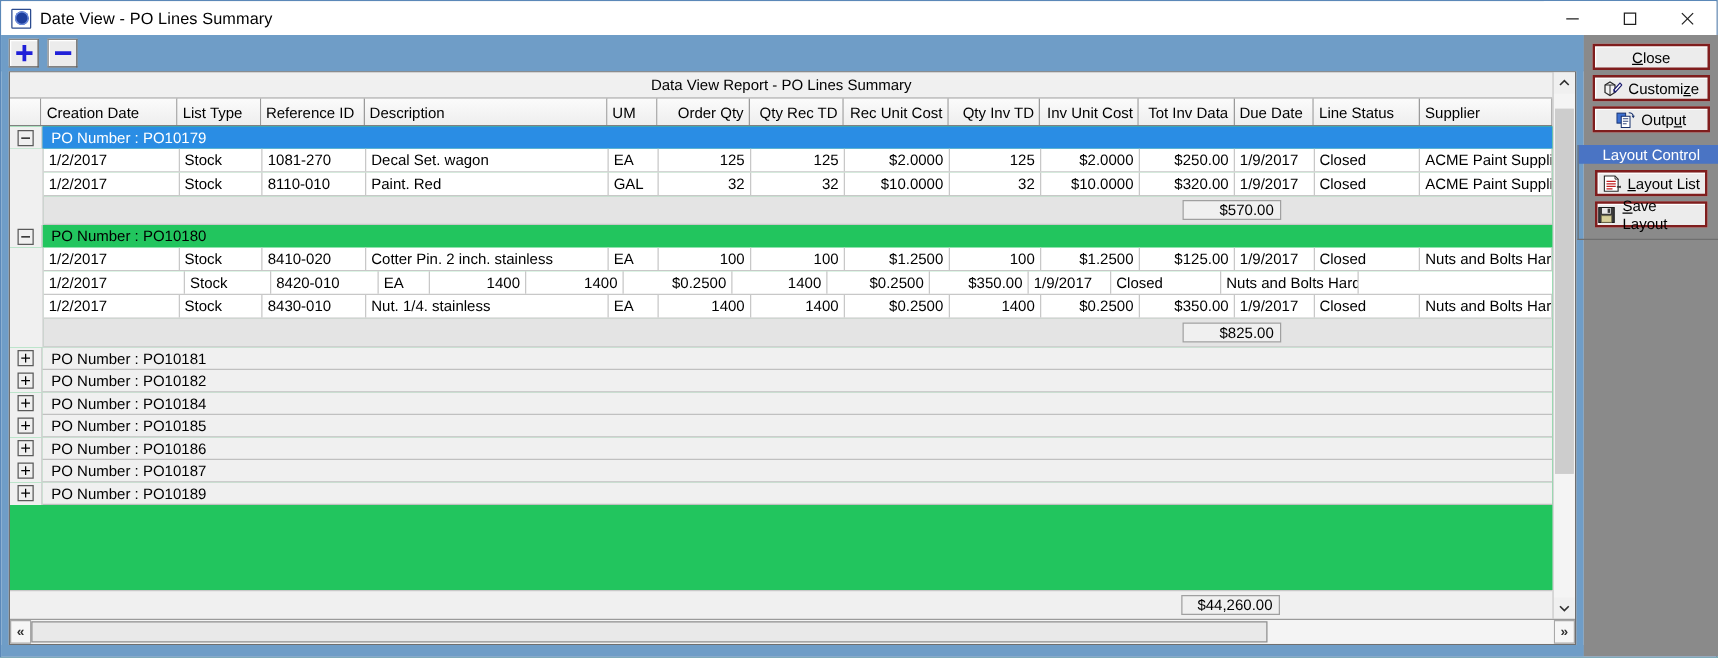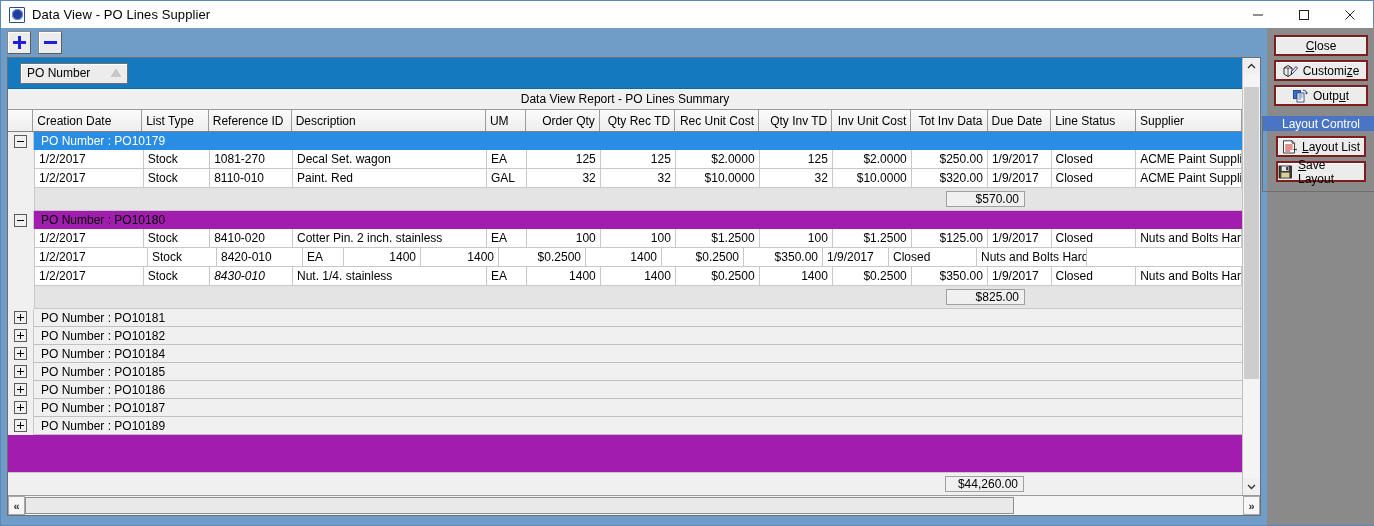--- a/index.html
+++ b/index.html
@@ -92,21 +92,21 @@
     border-bottom:1px solid #808080;
   }
   .hdr .hc{
     background:linear-gradient(#fbfbfb,#eeeeee);
     border-right:1px solid #9b9b9b;
     display:flex;align-items:center;font-size:12px;
     padding:0 4px;box-sizing:border-box;white-space:nowrap;overflow:hidden;
   }
   .hdr .hc.num{justify-content:flex-end;}
   
-  .rows{flex:1;overflow:hidden;background:#a21caf;position:relative;}
+  .rows{flex:1;overflow:hidden;background:#22c55e;position:relative;}
   .grp-band{display:flex;align-items:stretch;}
   .indent{
     width:26px;min-width:26px;background:#f0f0f0;
     border-right:1px solid #c8c8c8;display:flex;align-items:flex-start;
     justify-content:center;padding-top:3px;box-sizing:border-box;
   }
   .exp-box{
     width:13px;height:13px;background:#f0f0f0;border:1px solid #5a5a5a;
     box-sizing:border-box;position:relative;
   }
@@ -199,21 +199,21 @@
 </style>
 </head>
 <body>
 
 <div class="window">
 
   <div class="titlebar">
     <div class="title-icon">
       <div class="glyph"></div>
     </div>
-    <div class="title-text">Data View - PO Lines Supplier</div>
+    <div class="title-text">Date View - PO Lines Summary</div>
     <div class="win-buttons">
       <div class="win-btn">
         <svg width="12" height="12" viewBox="0 0 12 12">
             <line x1="1" y1="6" x2="11" y2="6" stroke="#202020" stroke-width="1"></line>
           </svg>
       </div>
       <div class="win-btn">
         <svg width="12" height="12" viewBox="0 0 12 12">
             <rect x="1.5" y="1.5" width="9" height="9" fill="none" stroke="#202020" stroke-width="1"></rect>
           </svg>
@@ -238,26 +238,20 @@
         </div>
         <div class="tbtn">
           <span class="minus-h"></span>
         </div>
       </div>
 
       <div class="grid-outer">
         <div class="grid-main">
           <div class="grid-col">
 
-            <div class="groupby">
-              <div class="group-chip">
-                <span class="chip-label">PO Number</span>
-                <span class="sort-asc"></span>
-              </div>
-            </div>
 
             <div class="report-title">Data View Report - PO Lines Summary</div>
 
             <div class="hdr" id="header-row">
                 <div class="hc" style="width: 26px;"></div>
                 <div class="hc" style="width: 113px;">Creation Date</div>
                 <div class="hc" style="width: 69px;">List Type</div>
                 <div class="hc" style="width: 86px;">Reference ID</div>
                 <div class="hc" style="width: 202px;">Description</div>
                 <div class="hc" style="width: 41px;">UM</div>
@@ -356,21 +350,21 @@
                       <div class="dc num" style="width: 76px;">1400</div>
                       <div class="dc num" style="width: 82px;">$0.2500</div>
                       <div class="dc num" style="width: 79px;">$350.00</div>
                       <div class="dc" style="width: 66px;">1/9/2017</div>
                       <div class="dc" style="width: 88px;">Closed</div>
                       <div class="dc" style="width: 110px;">Nuts and Bolts Hardwa</div>
                     </div>
                     <div class="drow">
                       <div class="dc" style="width: 113px;">1/2/2017</div>
                       <div class="dc" style="width: 69px;">Stock</div>
-                      <div class="dc" style="width: 86px; font-style: italic;">8430-010</div>
+                      <div class="dc" style="width: 86px;">8430-010</div>
                       <div class="dc" style="width: 202px;">Nut. 1/4. stainless</div>
                       <div class="dc" style="width: 41px;">EA</div>
                       <div class="dc num" style="width: 77px;">1400</div>
                       <div class="dc num" style="width: 78px;">1400</div>
                       <div class="dc num" style="width: 87px;">$0.2500</div>
                       <div class="dc num" style="width: 76px;">1400</div>
                       <div class="dc num" style="width: 82px;">$0.2500</div>
                       <div class="dc num" style="width: 79px;">$350.00</div>
                       <div class="dc" style="width: 66px;">1/9/2017</div>
                       <div class="dc" style="width: 88px;">Closed</div>

